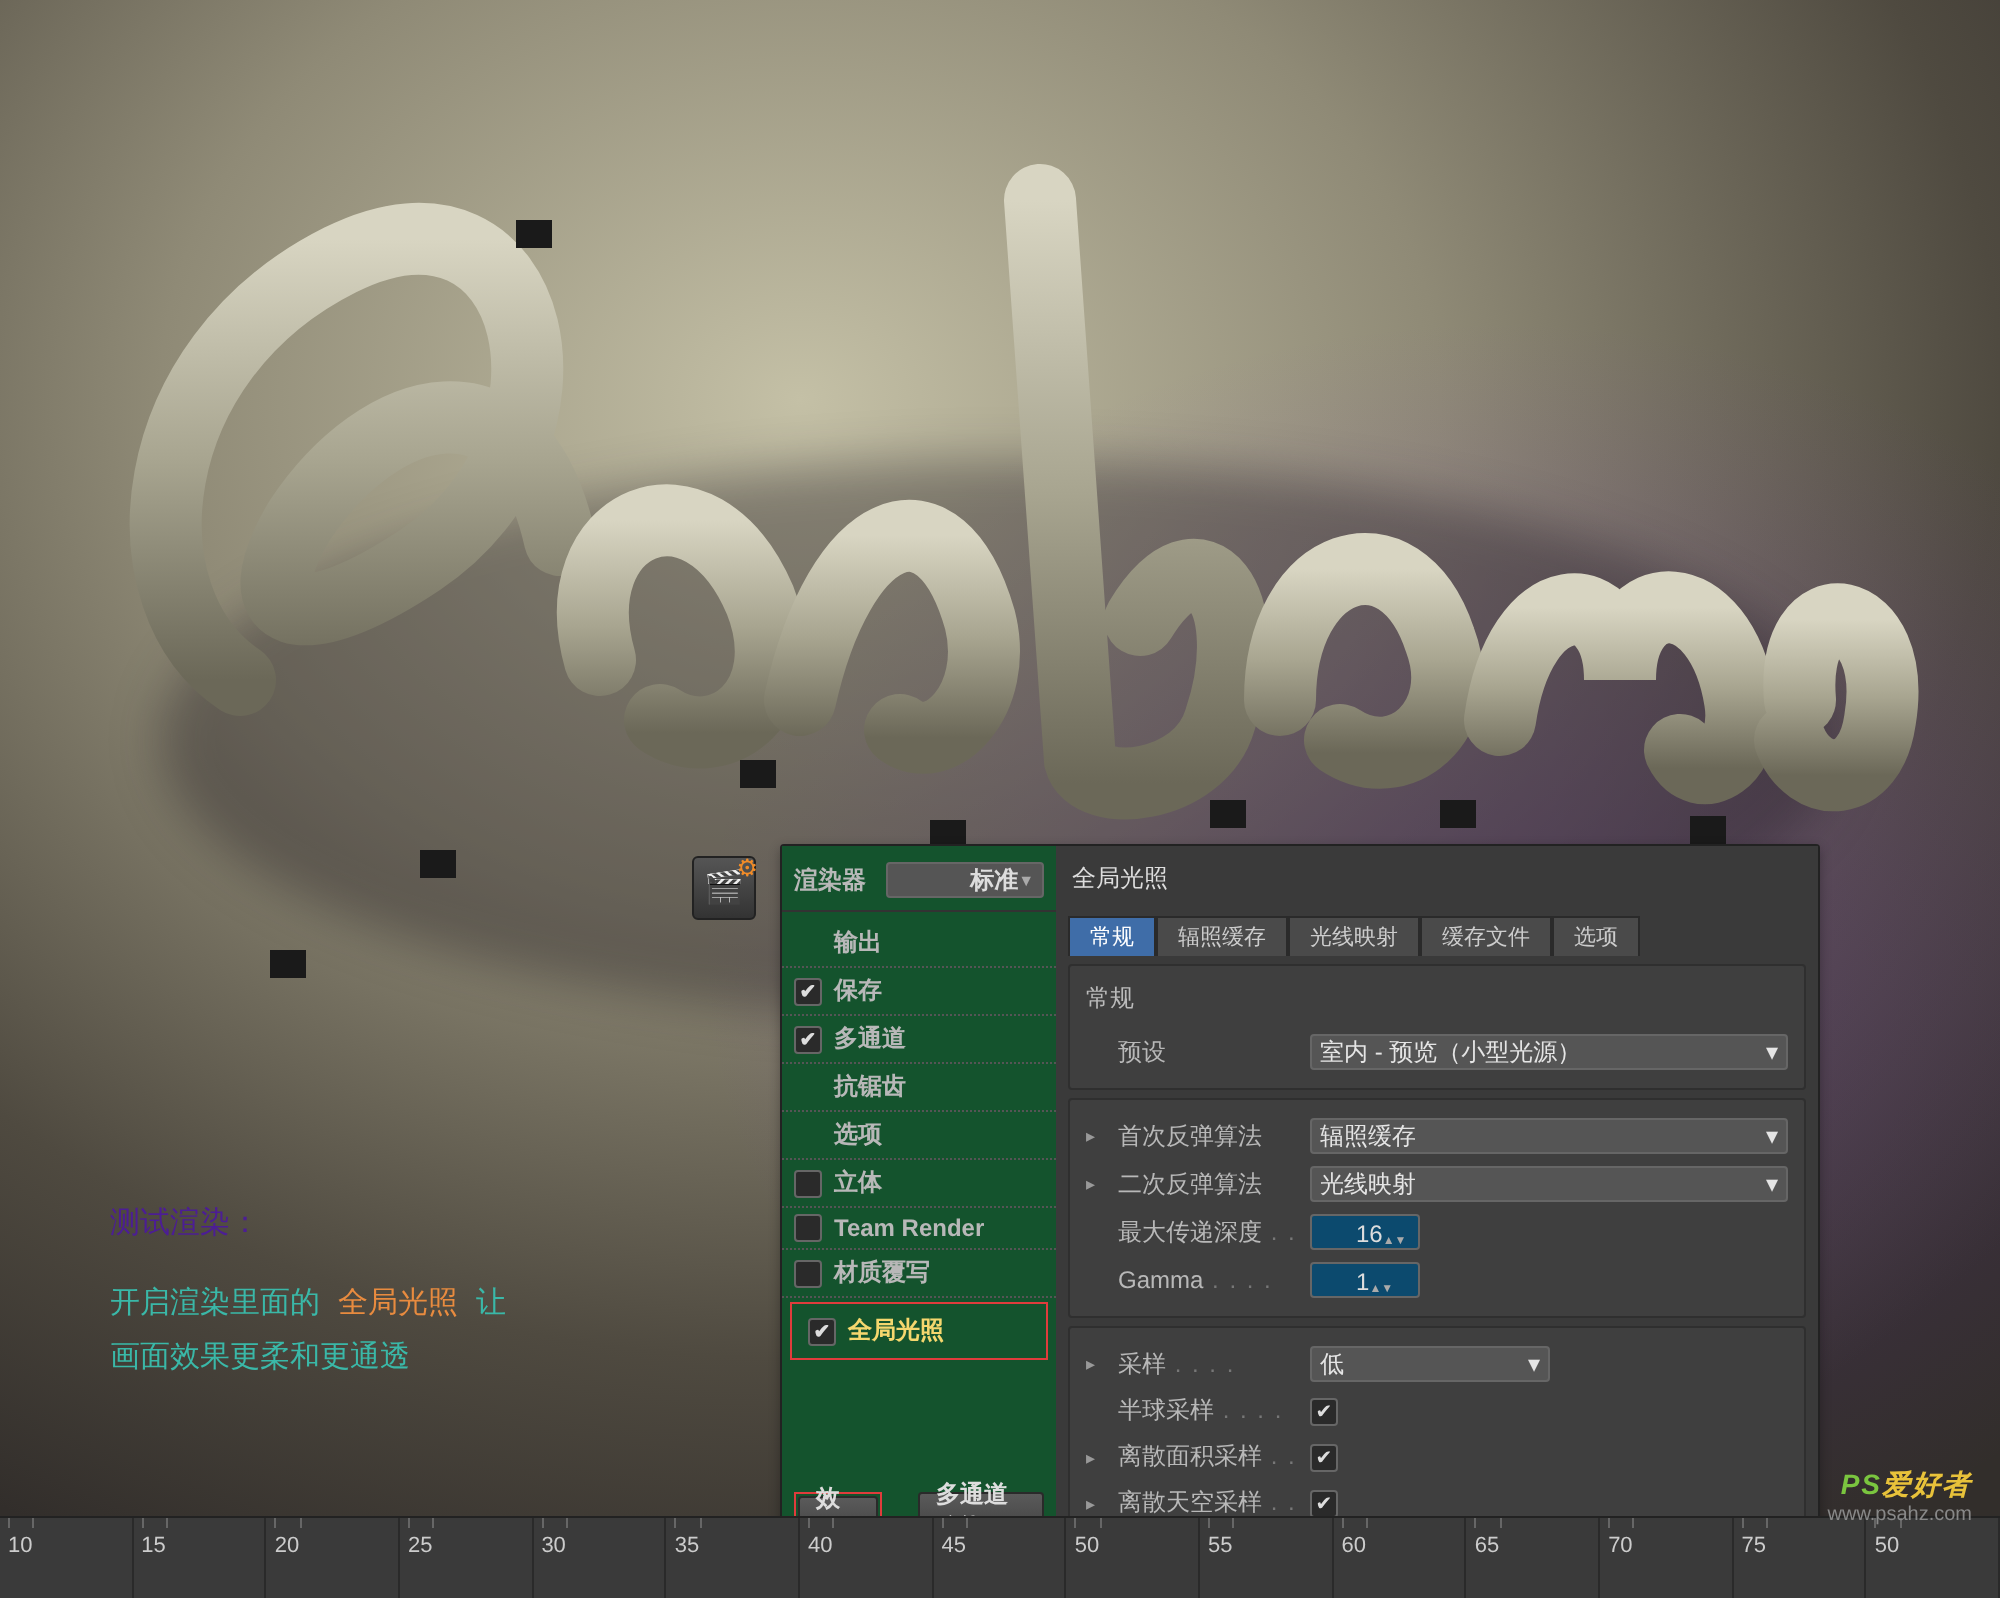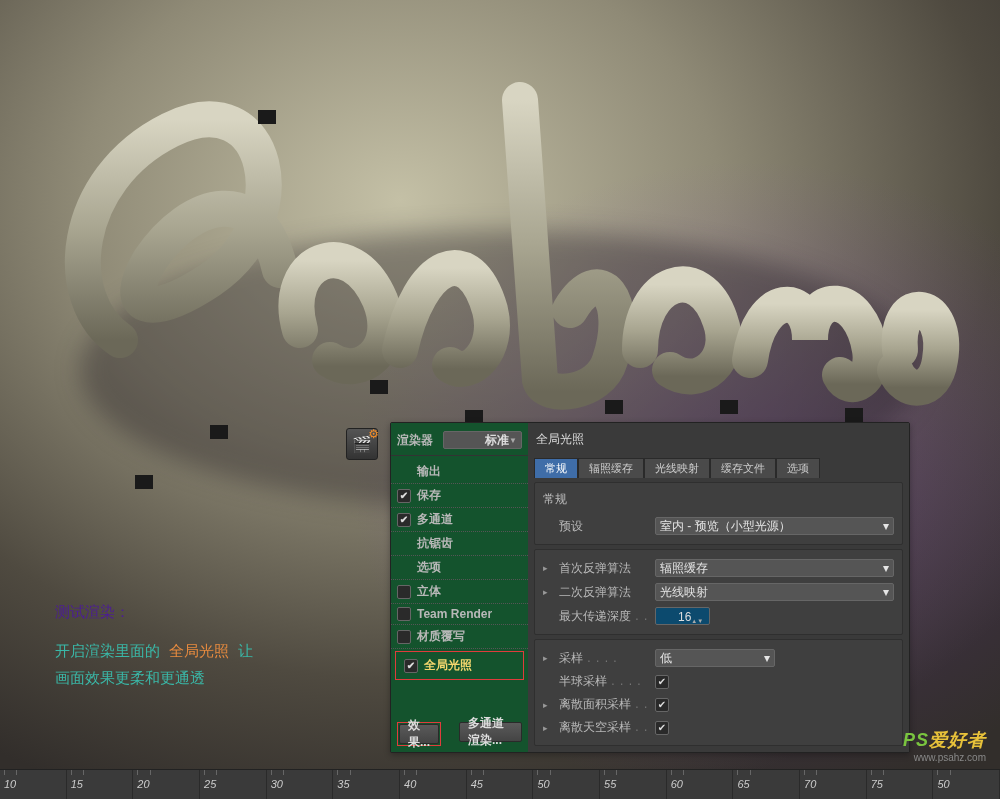--- a/index.html
+++ b/index.html
@@ -155,45 +155,44 @@
 }
 .spin { display: flex; flex-direction: column; font-size: 6px; line-height: 6px; color: #aaa; }
 .chk2 {
   width: 14px; height: 14px; background: #2a2a2a; border: 1px solid #666;
   border-radius: 2px; display: flex; align-items: center; justify-content: center;
   color: #ddd; font-size: 10px;
 }
 .timeline {
   position: absolute;
   left: 0; bottom: 0;
-  width: 1000px; height: 30px;
+  width: 1000px; height: 41px;
   background: #3a3a3a;
   border-top: 1px solid #222;
   display: flex;
-  font-style: italic;
 }
 .tl-seg {
   flex: 1;
   position: relative;
   border-right: 1px solid #2a2a2a;
   color: #ccc;
   font-size: 11px;
   padding: 8px 0 0 4px;
 }
 .tl-seg::before, .tl-seg::after {
   content: "";
   position: absolute;
   top: 0; width: 1px; height: 5px; background: #666;
 }
 .watermark {
   position: absolute;
   right: 14px; bottom: 36px;
   text-align: right;
 }
-.wm1 { color: #7ac53f; font-weight: bold; letter-spacing: 1px; font-size: 18px; font-style: italic;}
+.wm1 { color: #7ac53f; font-weight: bold; letter-spacing: 1px; font-size: 14px; font-style: italic;}
 .wm1 .w2 { color: #e8c23a; }
 .wm-sub { color: #888; font-size: 10px; }
 </style>
 </head>
 <body>
 
 <svg class="bg3d" viewBox="0 0 1000 799">
   <defs>
     <radialGradient id="bgg" cx="40%" cy="25%" r="80%">
       <stop offset="0%" stop-color="#c4c0a6"></stop>
@@ -345,20 +344,28 @@
           </div>
       </div>
       <div class="row">
         <span class="expander"></span>
         <span class="rlabel dot">最大传递深度</span>
         <div class="num">
             <span>16</span>
             <span class="spin">▲▼</span>
           </div>
       </div>
+      <div class="row">
+        <span class="expander"></span>
+        <span class="rlabel dot">Gamma</span>
+        <div class="num">
+            <span>1</span>
+            <span class="spin">▲▼</span>
+          </div>
+      </div>
     </div>
 
     <div class="group">
       <div class="row">
         <span class="expander">▸</span>
         <span class="rlabel dot">采样</span>
         <div class="field" style="max-width:120px">
             <span>低</span>
             <span class="arrow">▾</span>
           </div>

